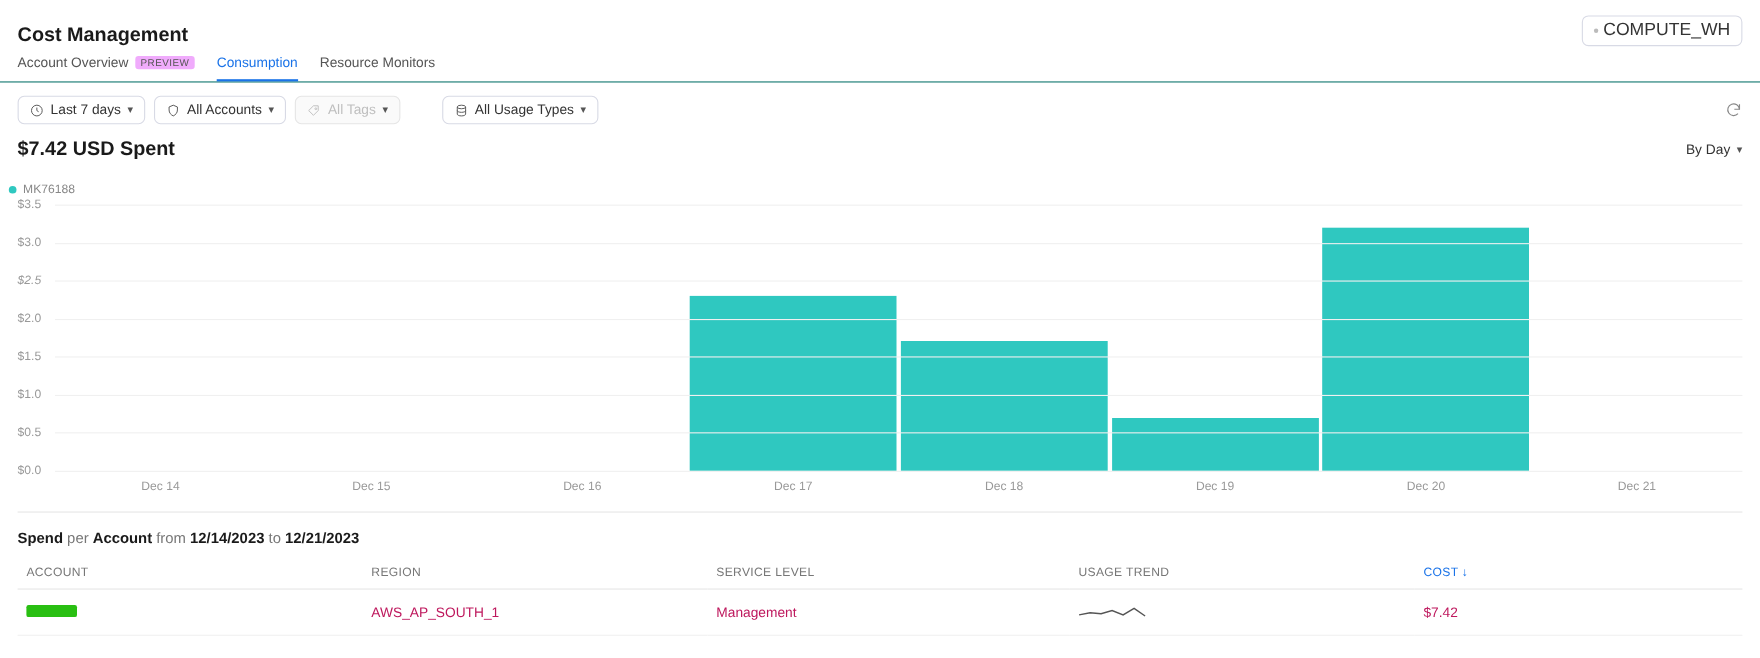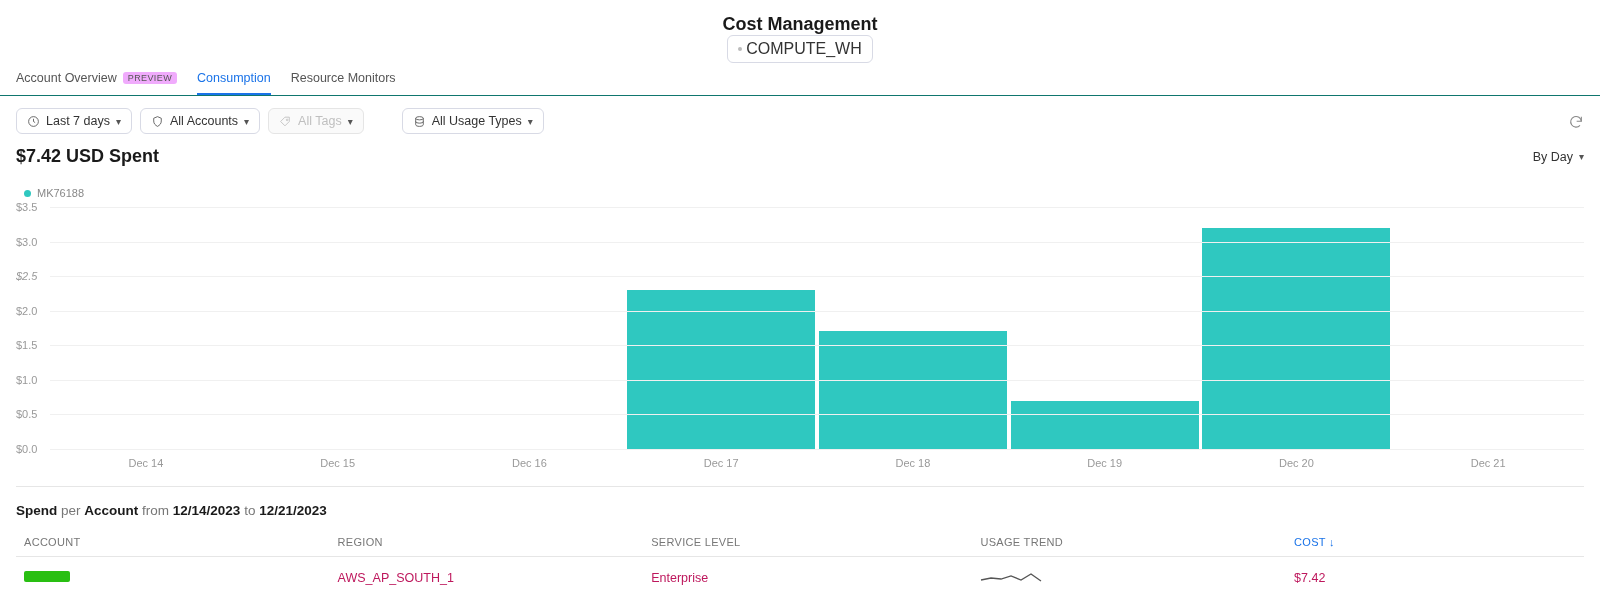--- a/index.html
+++ b/index.html
@@ -1,38 +1,38 @@
 <!DOCTYPE html>
 <html><head>
 <meta charset="utf-8">
 <style>
   * { box-sizing: border-box; margin: 0; padding: 0; }
   body { font-family: -apple-system, BlinkMacSystemFont, "Segoe UI", Arial, sans-serif; background: #fff; color: #1a1a1a; width: 1600px; height: 598px; overflow: hidden; }
-  .header { display: flex; justify-content: space-between; align-items: center; padding: 14px 16px 4px 16px; flex-direction: column; }
+  .header { display: flex; justify-content: space-between; align-items: flex-end; padding: 14px 16px 4px 16px; }
   .page-title { font-size: 18px; font-weight: 600; color: #1a1a1a; }
   .wh-btn { border: 1px solid #d8dae5; border-radius: 6px; padding: 4px 10px; font-size: 16px; color: #333; background: #fff; display:flex; align-items:center; gap:4px;}
   .wh-dot { width:4px; height:4px; border-radius:50%; background:#bbb; display:inline-block; }
 
   .tabs { display: flex; gap: 20px; padding: 4px 16px 0 16px; border-bottom: 1px solid #0f766e; align-items: center; }
   .tab { font-size: 12.5px; color: #555; padding-bottom: 8px; cursor: pointer; border-bottom: 2px solid transparent; display:flex; align-items:center; gap:6px;}
   .tab.active { color: #1a73e8; border-bottom-color: #1a73e8; }
   .badge-preview { font-size: 9px; background: #f0abfc; color: #555; padding: 1px 5px; border-radius: 3px; letter-spacing: .4px; }
 
   .filters { display: flex; gap: 8px; padding: 12px 16px; align-items:center; }
   .pill { display: inline-flex; align-items: center; gap: 6px; border: 1px solid #d8dae5; border-radius: 6px; padding: 5px 10px; font-size: 12.5px; color: #333; background:#fff; cursor:pointer;}
   .pill.disabled { color: #bfbfbf; border-color: #e5e5e5; background:#fafafa; cursor:default;}
   .spacer { flex: 1; }
   .refresh-icon { color:#777; }
   .chev { font-size: 10px; color:#555; }
 
   .spent-row { display:flex; justify-content:space-between; align-items:center; padding: 0 16px 4px 16px; }
   .spent { font-size: 18px; font-weight: 600; }
   .byday { display:flex; align-items:center; gap:6px; font-size:12.5px; color:#333; cursor:pointer;}
 
-  .legend { padding: 16px 16px 4px 24px; font-size: 11px; color:#888; display:flex; align-items:center; gap:6px;}
+  .legend { padding: 16px 16px 4px 8px; font-size: 11px; color:#888; display:flex; align-items:center; gap:6px;}
   .legend-dot { width:7px; height:7px; border-radius:50%; background:#2fc8c0; }
 
   .chart-wrap { position:relative; margin: 4px 16px 0 16px; height: 270px; }
   .chart-inner { position:absolute; left:34px; right:0; top:0; bottom:28px; }
   .ylabel { position:absolute; left:0; font-size:11px; color:#999; transform:translateY(-50%); width:30px; text-align:left;}
   .gridline { position:absolute; left:34px; right:0; height:1px; background:#f0f0f0; }
   .bars { position:absolute; left:0; right:0; top:0; bottom:0; display:flex; }
   .bar-slot { flex:1; position:relative; display:flex; justify-content:center; align-items:flex-end; }
   .bar { position:absolute; bottom:0; width:98%; background:#2fc8c0; }
   .xlabels { position:absolute; left:34px; right:0; bottom:0; height:26px; display:flex; }
@@ -199,21 +199,21 @@
       <th style="width:19%" class="th-cost">
         <span>COST</span>
         <span class="sort-arrow">↓</span>
       </th>
     </tr>
   </thead>
   <tbody>
     <tr>
       <td><span class="acct-chip"></span></td>
       <td>AWS_AP_SOUTH_1</td>
-      <td>Enterprise</td>
+      <td>Management</td>
       <td>
         <svg class="sparkline" width="66" height="18" viewBox="0 0 66 18">
             <polyline points="1,13 11,11 21,12 31,9 41,13 51,7 61,14" fill="none" stroke="#555" stroke-width="1.3"></polyline>
           </svg>
       </td>
       <td>$7.42</td>
     </tr>
   </tbody>
 </table>
 

